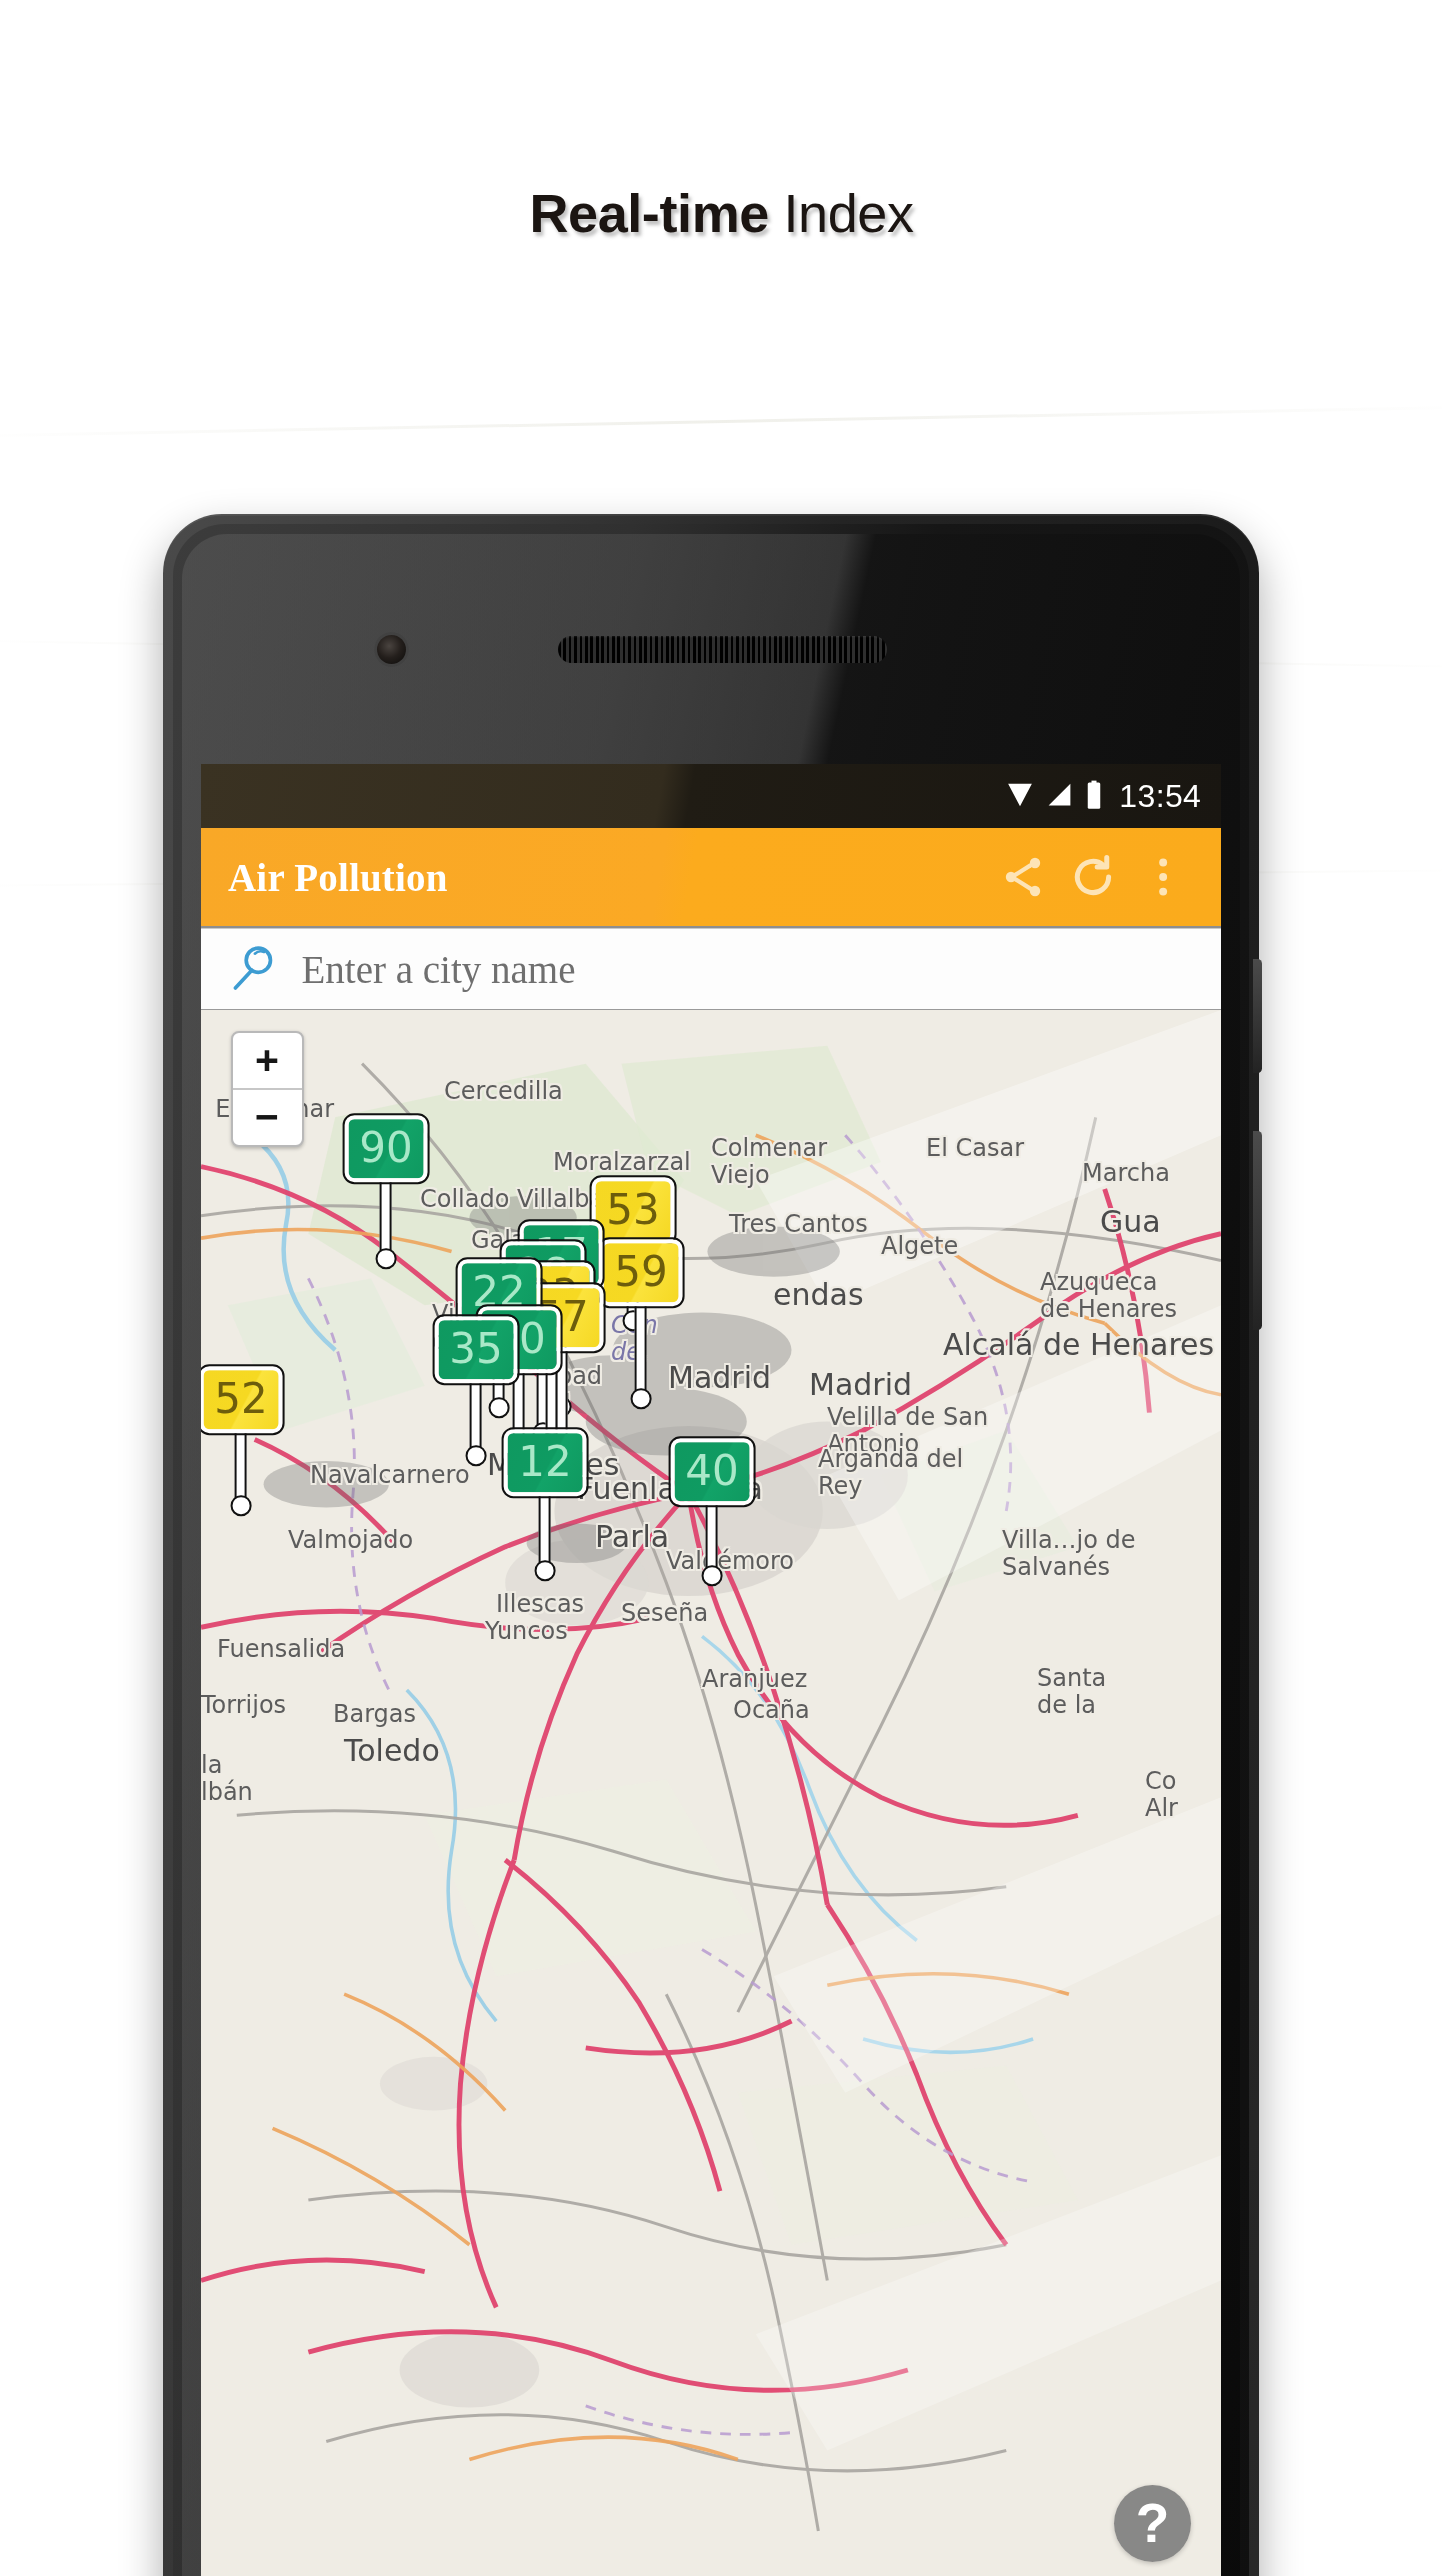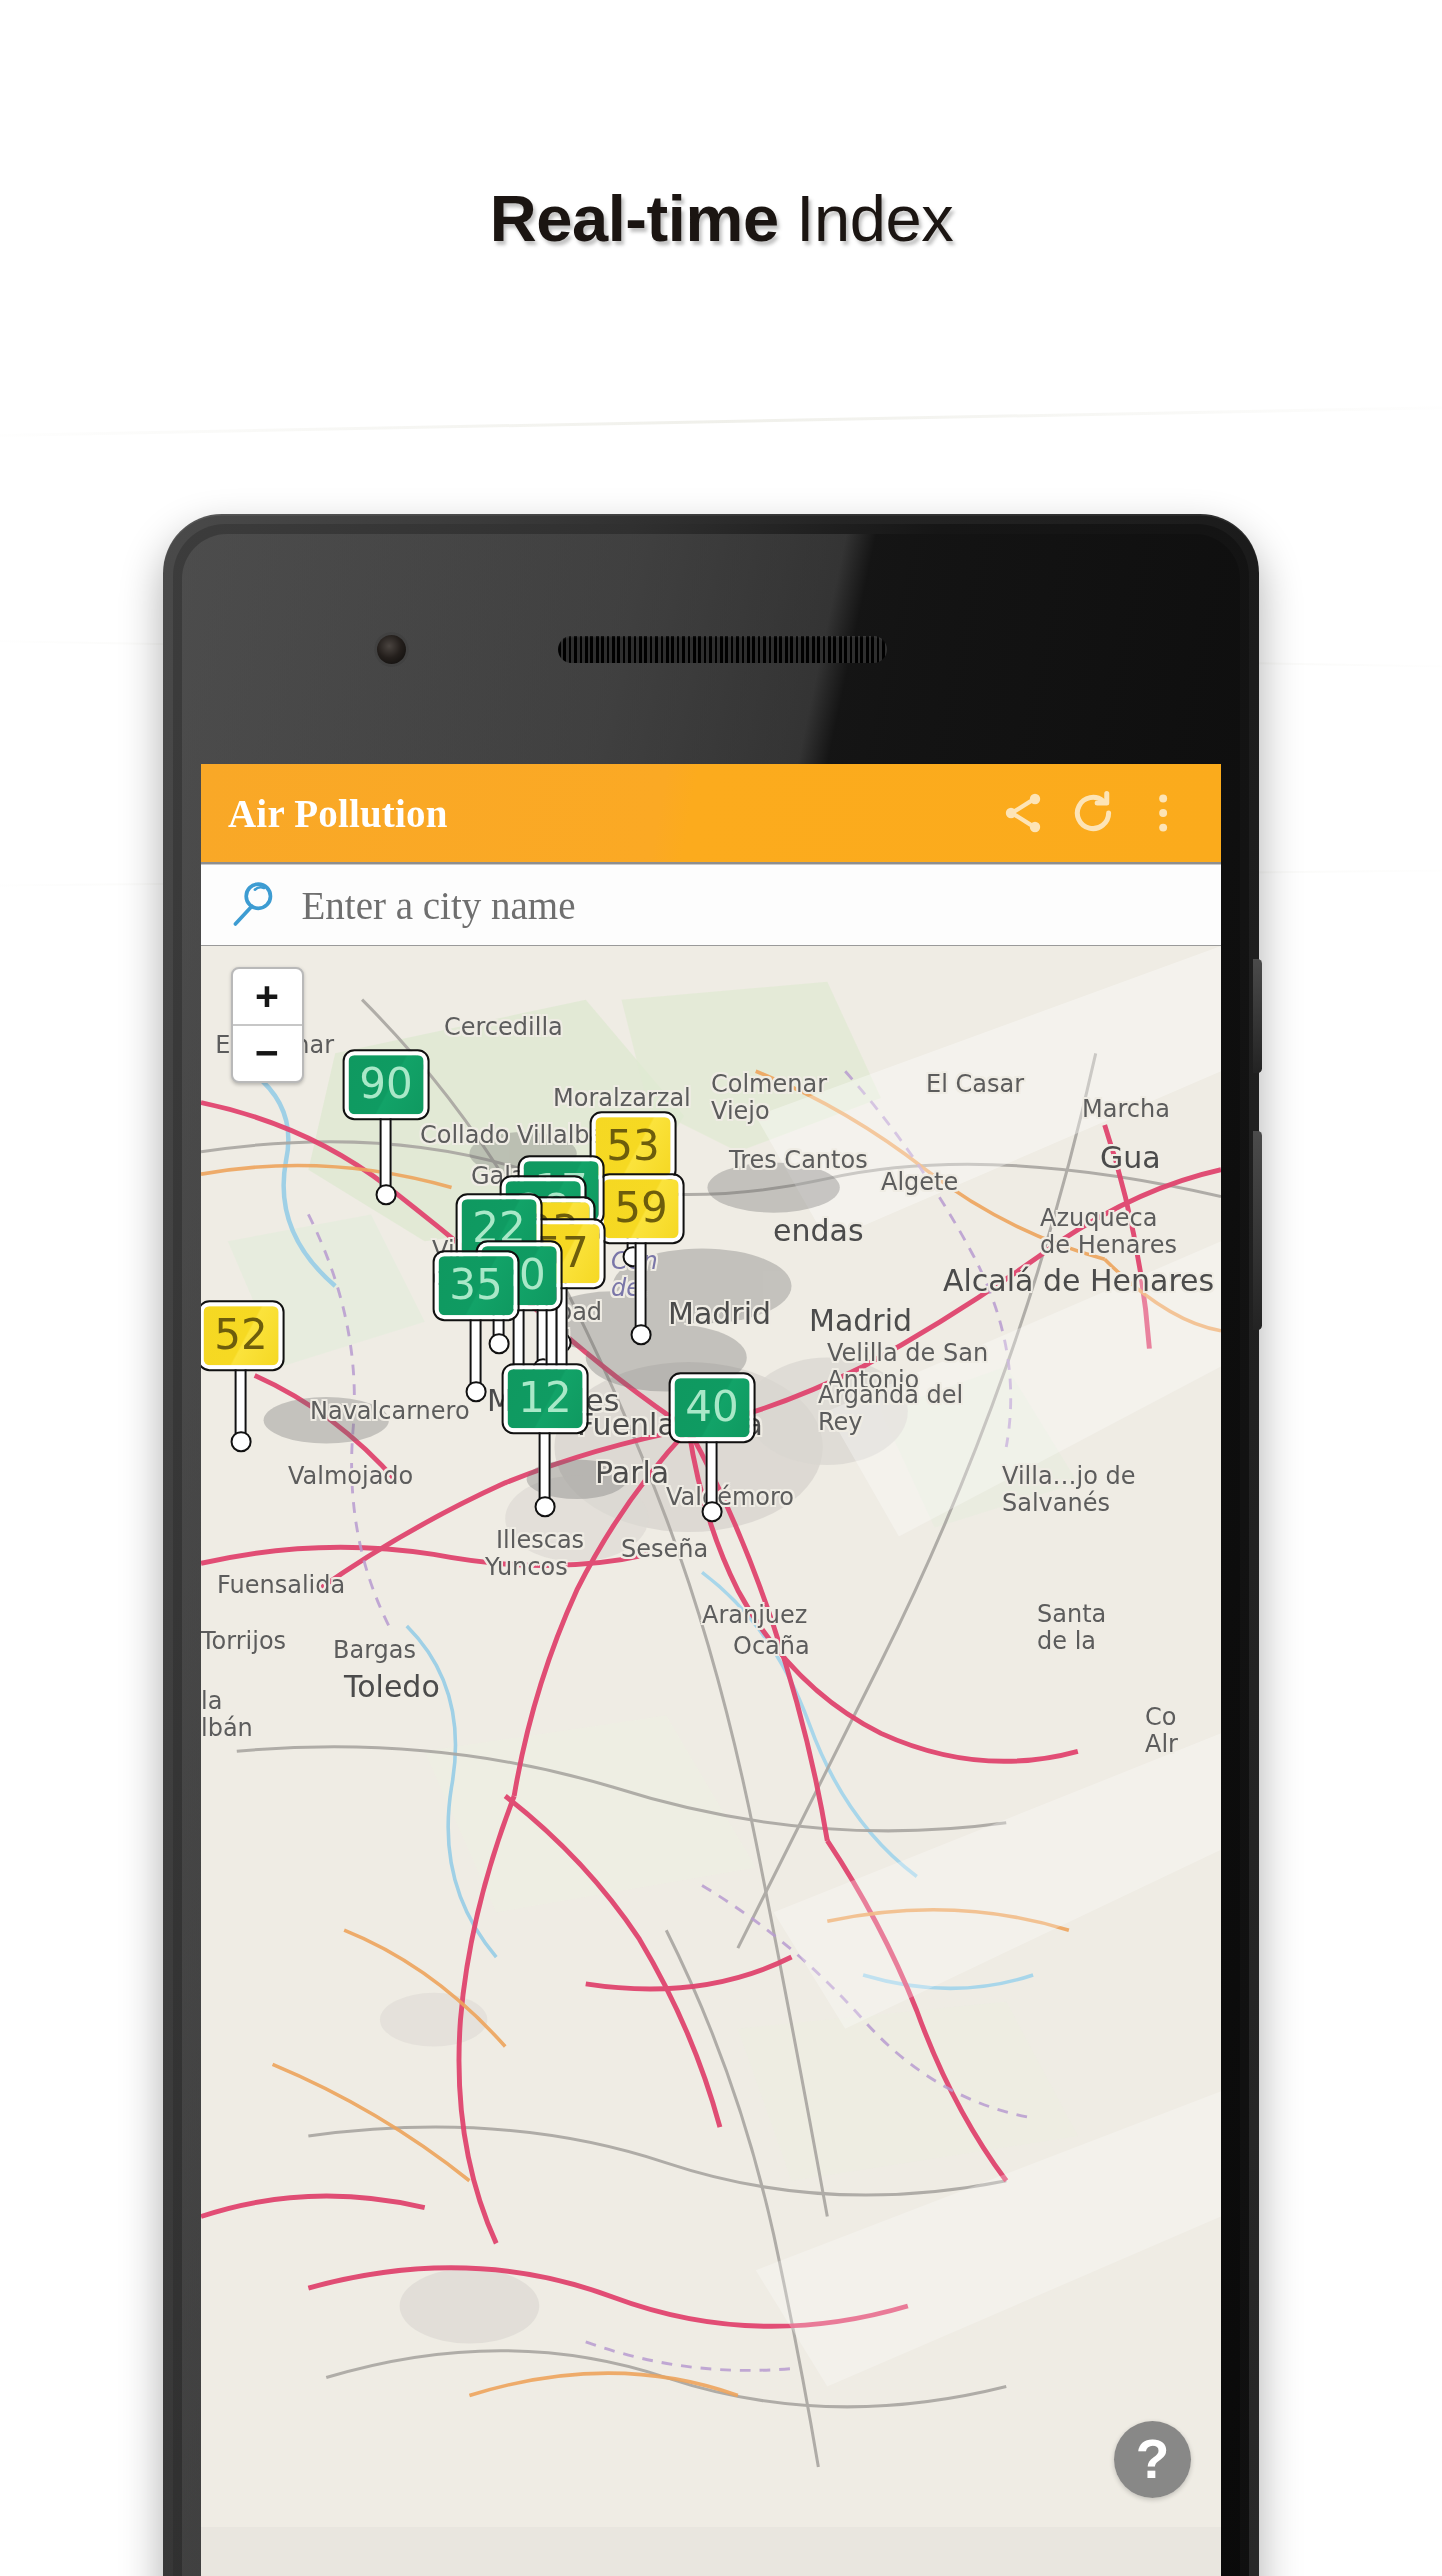--- a/index.html
+++ b/index.html
@@ -30,21 +30,21 @@
   .streak-b { left: -36px; top: 653px; width: 1521px; height: 1.8px; transform: rotate(1.0deg); }
   .streak-c { left: -36px; top: 877px; width: 1521px; height: 1.8px; transform: rotate(-0.6deg); }
 
   
   #headline {
     position: absolute;
     top: 186px;
     left: 0;
     width: 1443px;
     text-align: center;
-    font-size: 65px;
+    font-size: 54px;
     line-height: 1;
     color: #1b1512;
     letter-spacing: -0.4px;
     text-shadow: 2.7px 3.6px 3.6px rgba(120,120,120,0.45);
     white-space: nowrap;
   }
   #headline .hl-strong { font-weight: 700; }
   #headline .hl-light  { font-weight: 400; }
 
   
@@ -314,20 +314,39 @@
     <div class="phone-bezel"></div>
     <div class="phone-glass">
       <div class="front-camera"></div>
       <div class="earpiece"></div>
     </div>
     <div class="side-button btn-power"></div>
     <div class="side-button btn-volume"></div>
 
     <div id="screen">
 
+      <div id="status-bar">
+        <span class="sb-icon">
+          <svg width="30" height="30" viewBox="0 0 24 24">
+              <path d="M12 3 L21.5 3 L12 21 Z M12 3 L2.5 3 L12 21 Z" fill="#ffffff"></path>
+            </svg>
+        </span>
+        <span class="sb-icon">
+          <svg width="29" height="29" viewBox="0 0 24 24">
+              <path d="M21 3 L21 21 L3 21 Z" fill="#ffffff"></path>
+            </svg>
+        </span>
+        <span class="sb-icon">
+          <svg width="18" height="30" viewBox="0 0 12 24">
+              <rect x="4" y="0.5" width="4" height="2" fill="#ffffff"></rect>
+              <rect x="1" y="2" width="10" height="21" rx="1.2" fill="#ffffff"></rect>
+            </svg>
+        </span>
+        <span id="status-clock">13:54</span>
+      </div>
 
       <div id="app-bar">
         <span id="app-title">Air Pollution</span>
 
         <span class="appbar-action">
           <svg width="48" height="48" viewBox="0 0 24 24" fill="none" stroke="#fde4b6" stroke-width="2.1" stroke-linecap="round" stroke-linejoin="round">
             <circle cx="18" cy="5" r="2.6" fill="#fde4b6" stroke="none"></circle>
             <circle cx="6" cy="12" r="2.6" fill="#fde4b6" stroke="none"></circle>
             <circle cx="18" cy="19" r="2.6" fill="#fde4b6" stroke="none"></circle>
             <line x1="8.3" y1="10.8" x2="15.7" y2="6.2"></line>

